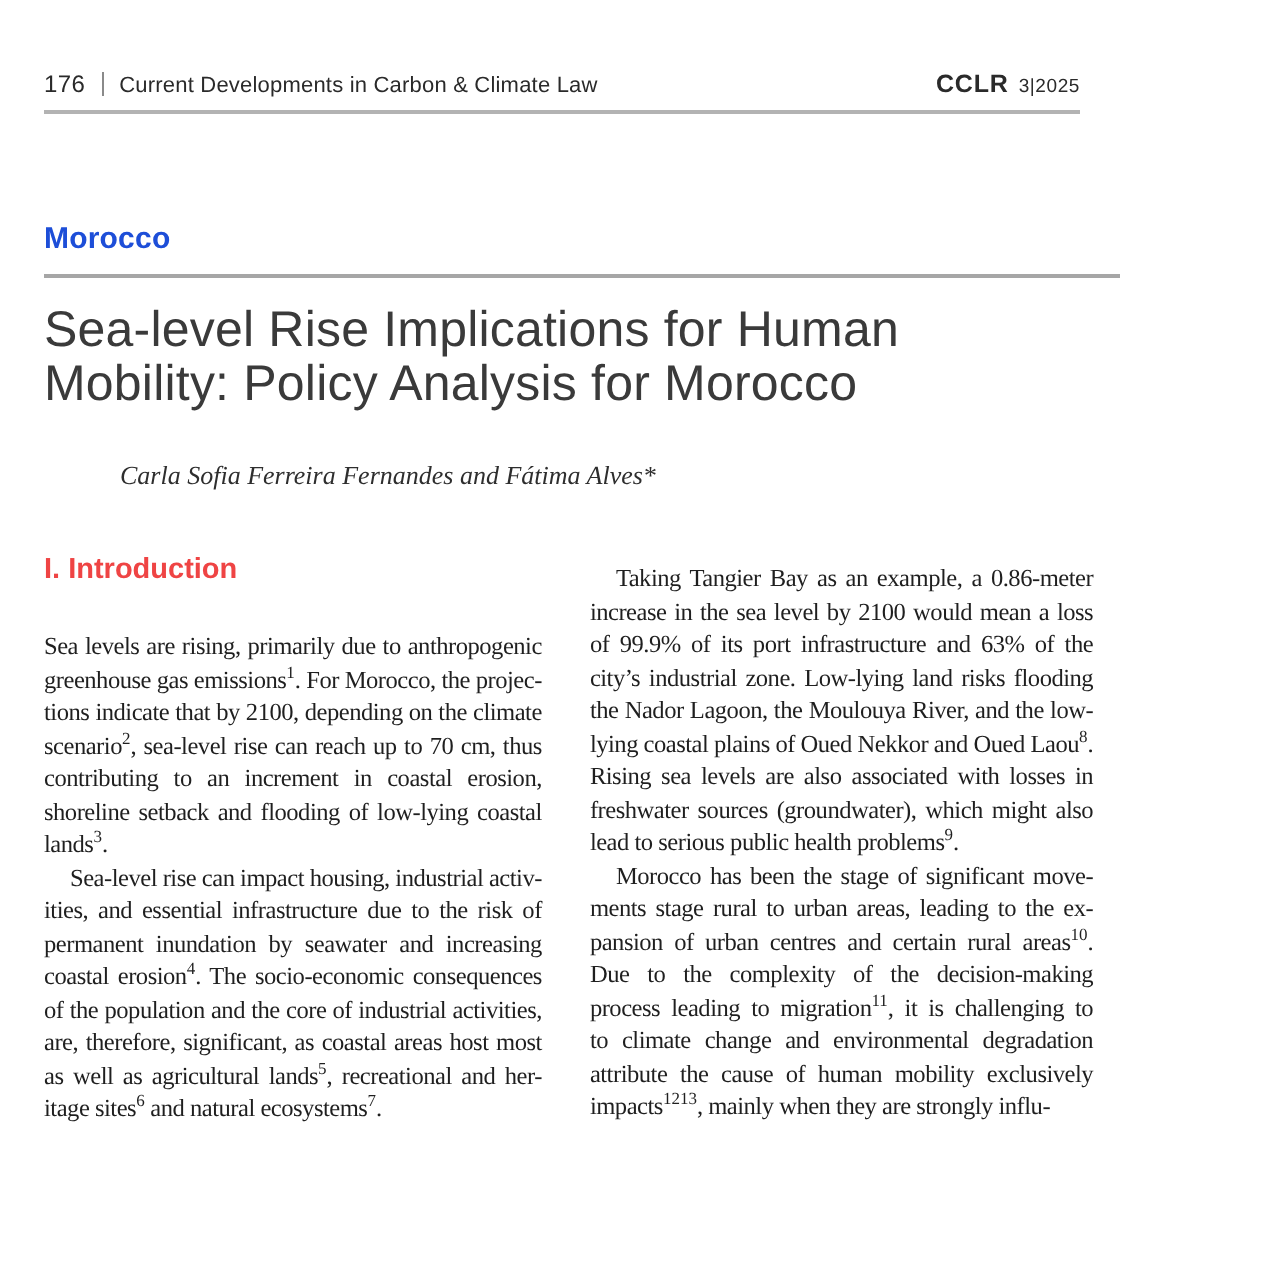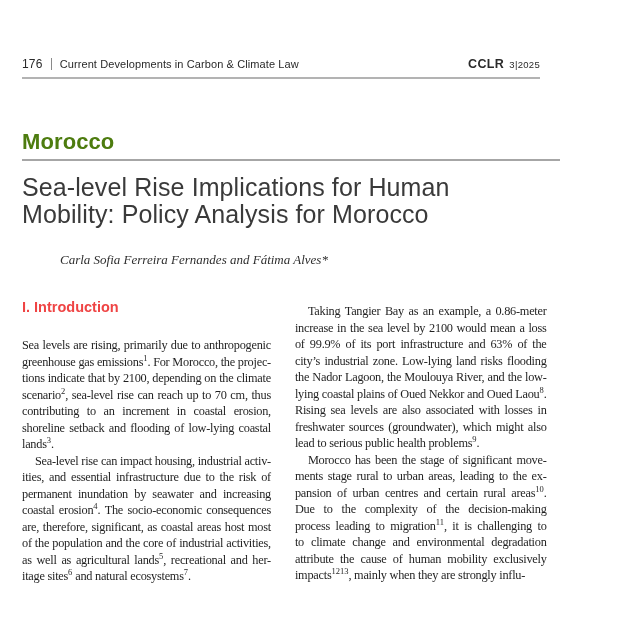--- a/index.html
+++ b/index.html
@@ -1,21 +1,21 @@
 <!DOCTYPE html>
 <html><head>
 <meta charset="utf-8">
 <style>
   html,body{margin:0;padding:0;background:#ffffff;}
   .page{
     position:relative;
     width:560px;height:640px;
     background:#ffffff;
     box-sizing:border-box;
-    padding:56px 20px 0 22px;
+    padding:34px 20px 0 22px;
     font-family:"Liberation Serif", serif;
     color:#1f1f1f;
     overflow:hidden;
   }
   
   .runhead{
     display:flex;justify-content:space-between;align-items:baseline;
     font-family:"Liberation Sans", sans-serif;
   }
   .runhead-left{display:flex;align-items:baseline;gap:8px;}
@@ -23,21 +23,21 @@
   .headbar{display:inline-block;width:1px;height:12px;background:#8a8a8a;transform:translateY(2px);}
   .jtitle{font-size:11px;color:#2a2a2a;letter-spacing:.1px;}
   .runhead-right{display:flex;align-items:baseline;gap:5px;}
   .jabbrev{font-size:12.5px;font-weight:600;color:#2a2a2a;letter-spacing:.4px;}
   .jissue{font-size:9.5px;color:#2a2a2a;letter-spacing:.3px;}
   .rule-head{height:2px;background:#b3b3b3;margin-top:6px;}
   
   .section-label{
     margin-top:53px;
     font-family:"Liberation Sans", sans-serif;
-    font-size:22px;font-weight:600;color:#4d7c0f;line-height:20px;
+    font-size:15px;font-weight:600;color:#1d4ed8;line-height:20px;
     letter-spacing:.1px;
   }
   .rule-section{height:2px;background:#a6a6a6;margin-top:7px;width:555px;}
   .article-title{
     margin-top:13px;
     font-family:"Liberation Sans", sans-serif;
     font-size:25px;font-weight:400;color:#3a3a3a;
     line-height:27px;max-width:545px;letter-spacing:.1px;
   }
   .authors{
@@ -100,22 +100,22 @@
           <div class="tline">scenario<sup>2</sup>, sea-level rise can reach up to 70 cm, thus</div>
           <div class="tline">contributing to an increment in coastal erosion,</div>
           <div class="tline">shoreline setback and flooding of low-lying coastal</div>
           <div class="tline tlast">lands<sup>3</sup>.</div>
         </div>
       <div class="para">
           <div class="tline tindent">Sea-level rise can impact housing, industrial activ-</div>
           <div class="tline">ities, and essential infrastructure due to the risk of</div>
           <div class="tline">permanent inundation by seawater and increasing</div>
           <div class="tline">coastal erosion<sup>4</sup>. The socio-economic consequences</div>
+          <div class="tline">of the population and the core of industrial activities,</div>
           <div class="tline">are, therefore, significant, as coastal areas host most</div>
-          <div class="tline">of the population and the core of industrial activities,</div>
           <div class="tline">as well as agricultural lands<sup>5</sup>, recreational and her-</div>
           <div class="tline tlast">itage sites<sup>6</sup> and natural ecosystems<sup>7</sup>.</div>
         </div>
     </div>
     <div class="col col-right">
       <div class="para">
           <div class="tline tindent">Taking Tangier Bay as an example, a 0.86-meter</div>
           <div class="tline">increase in the sea level by 2100 would mean a loss</div>
           <div class="tline">of 99.9% of its port infrastructure and 63% of the</div>
           <div class="tline">city’s industrial zone. Low-lying land risks flooding</div>

